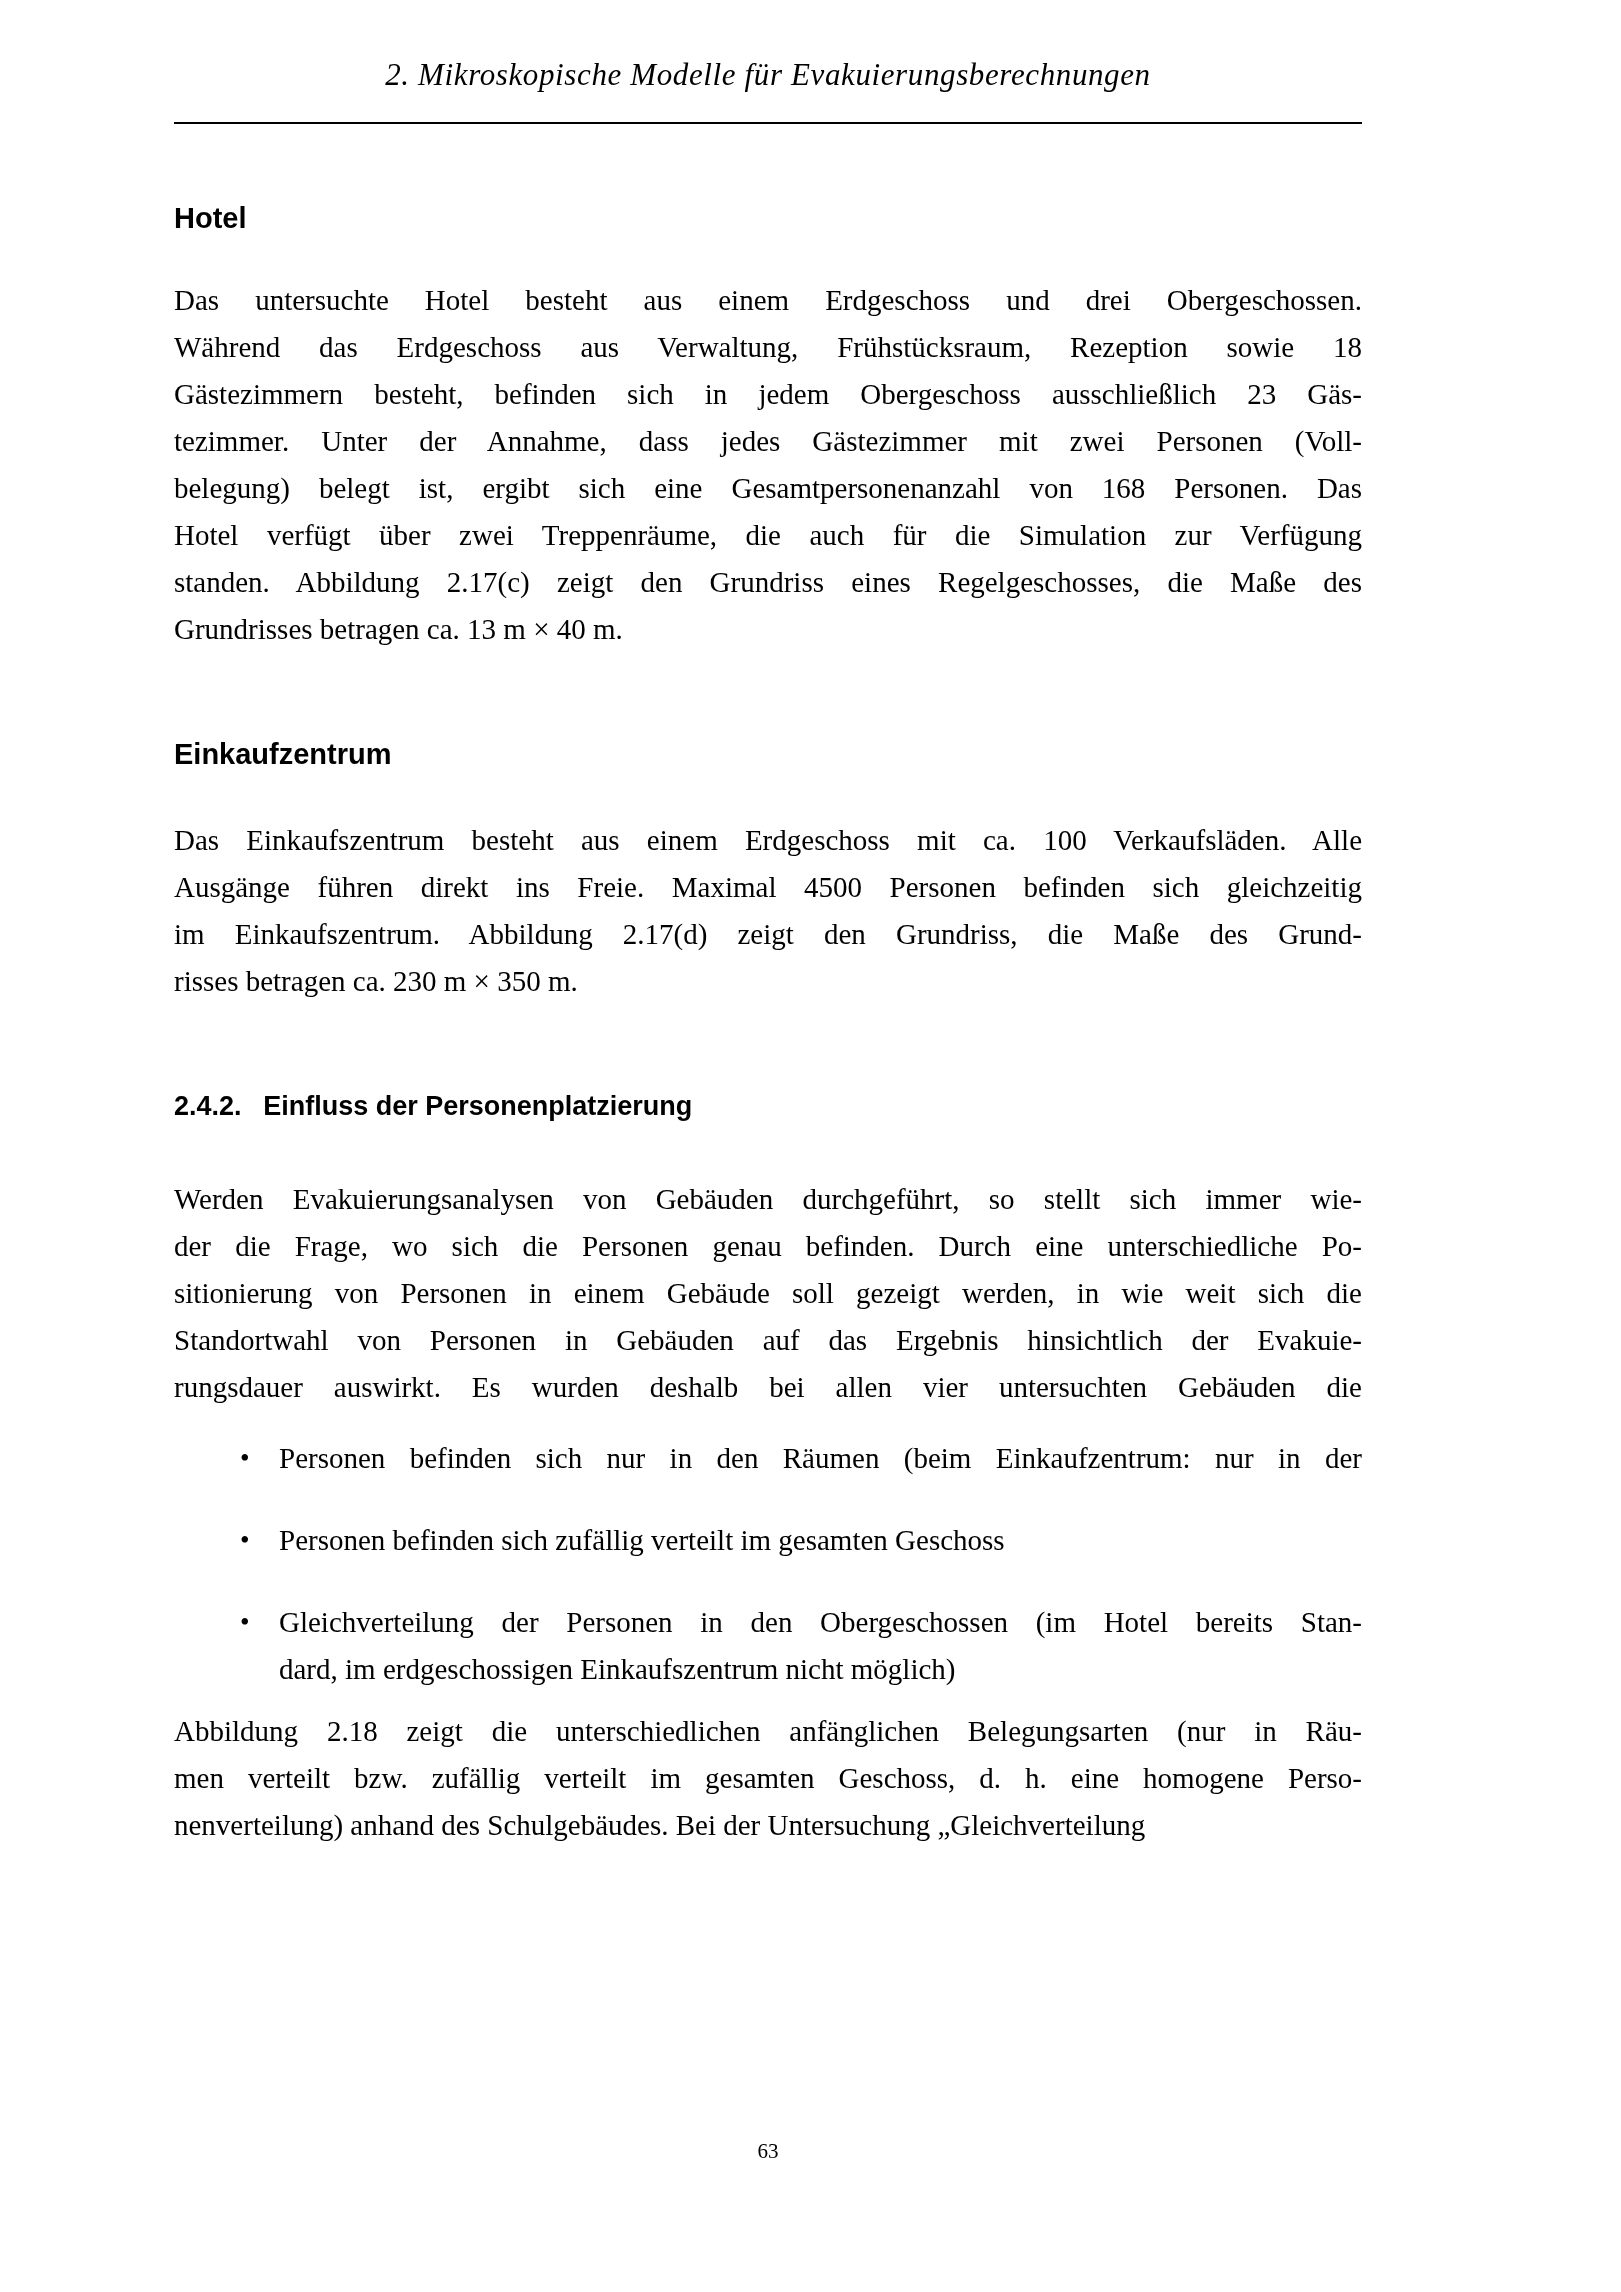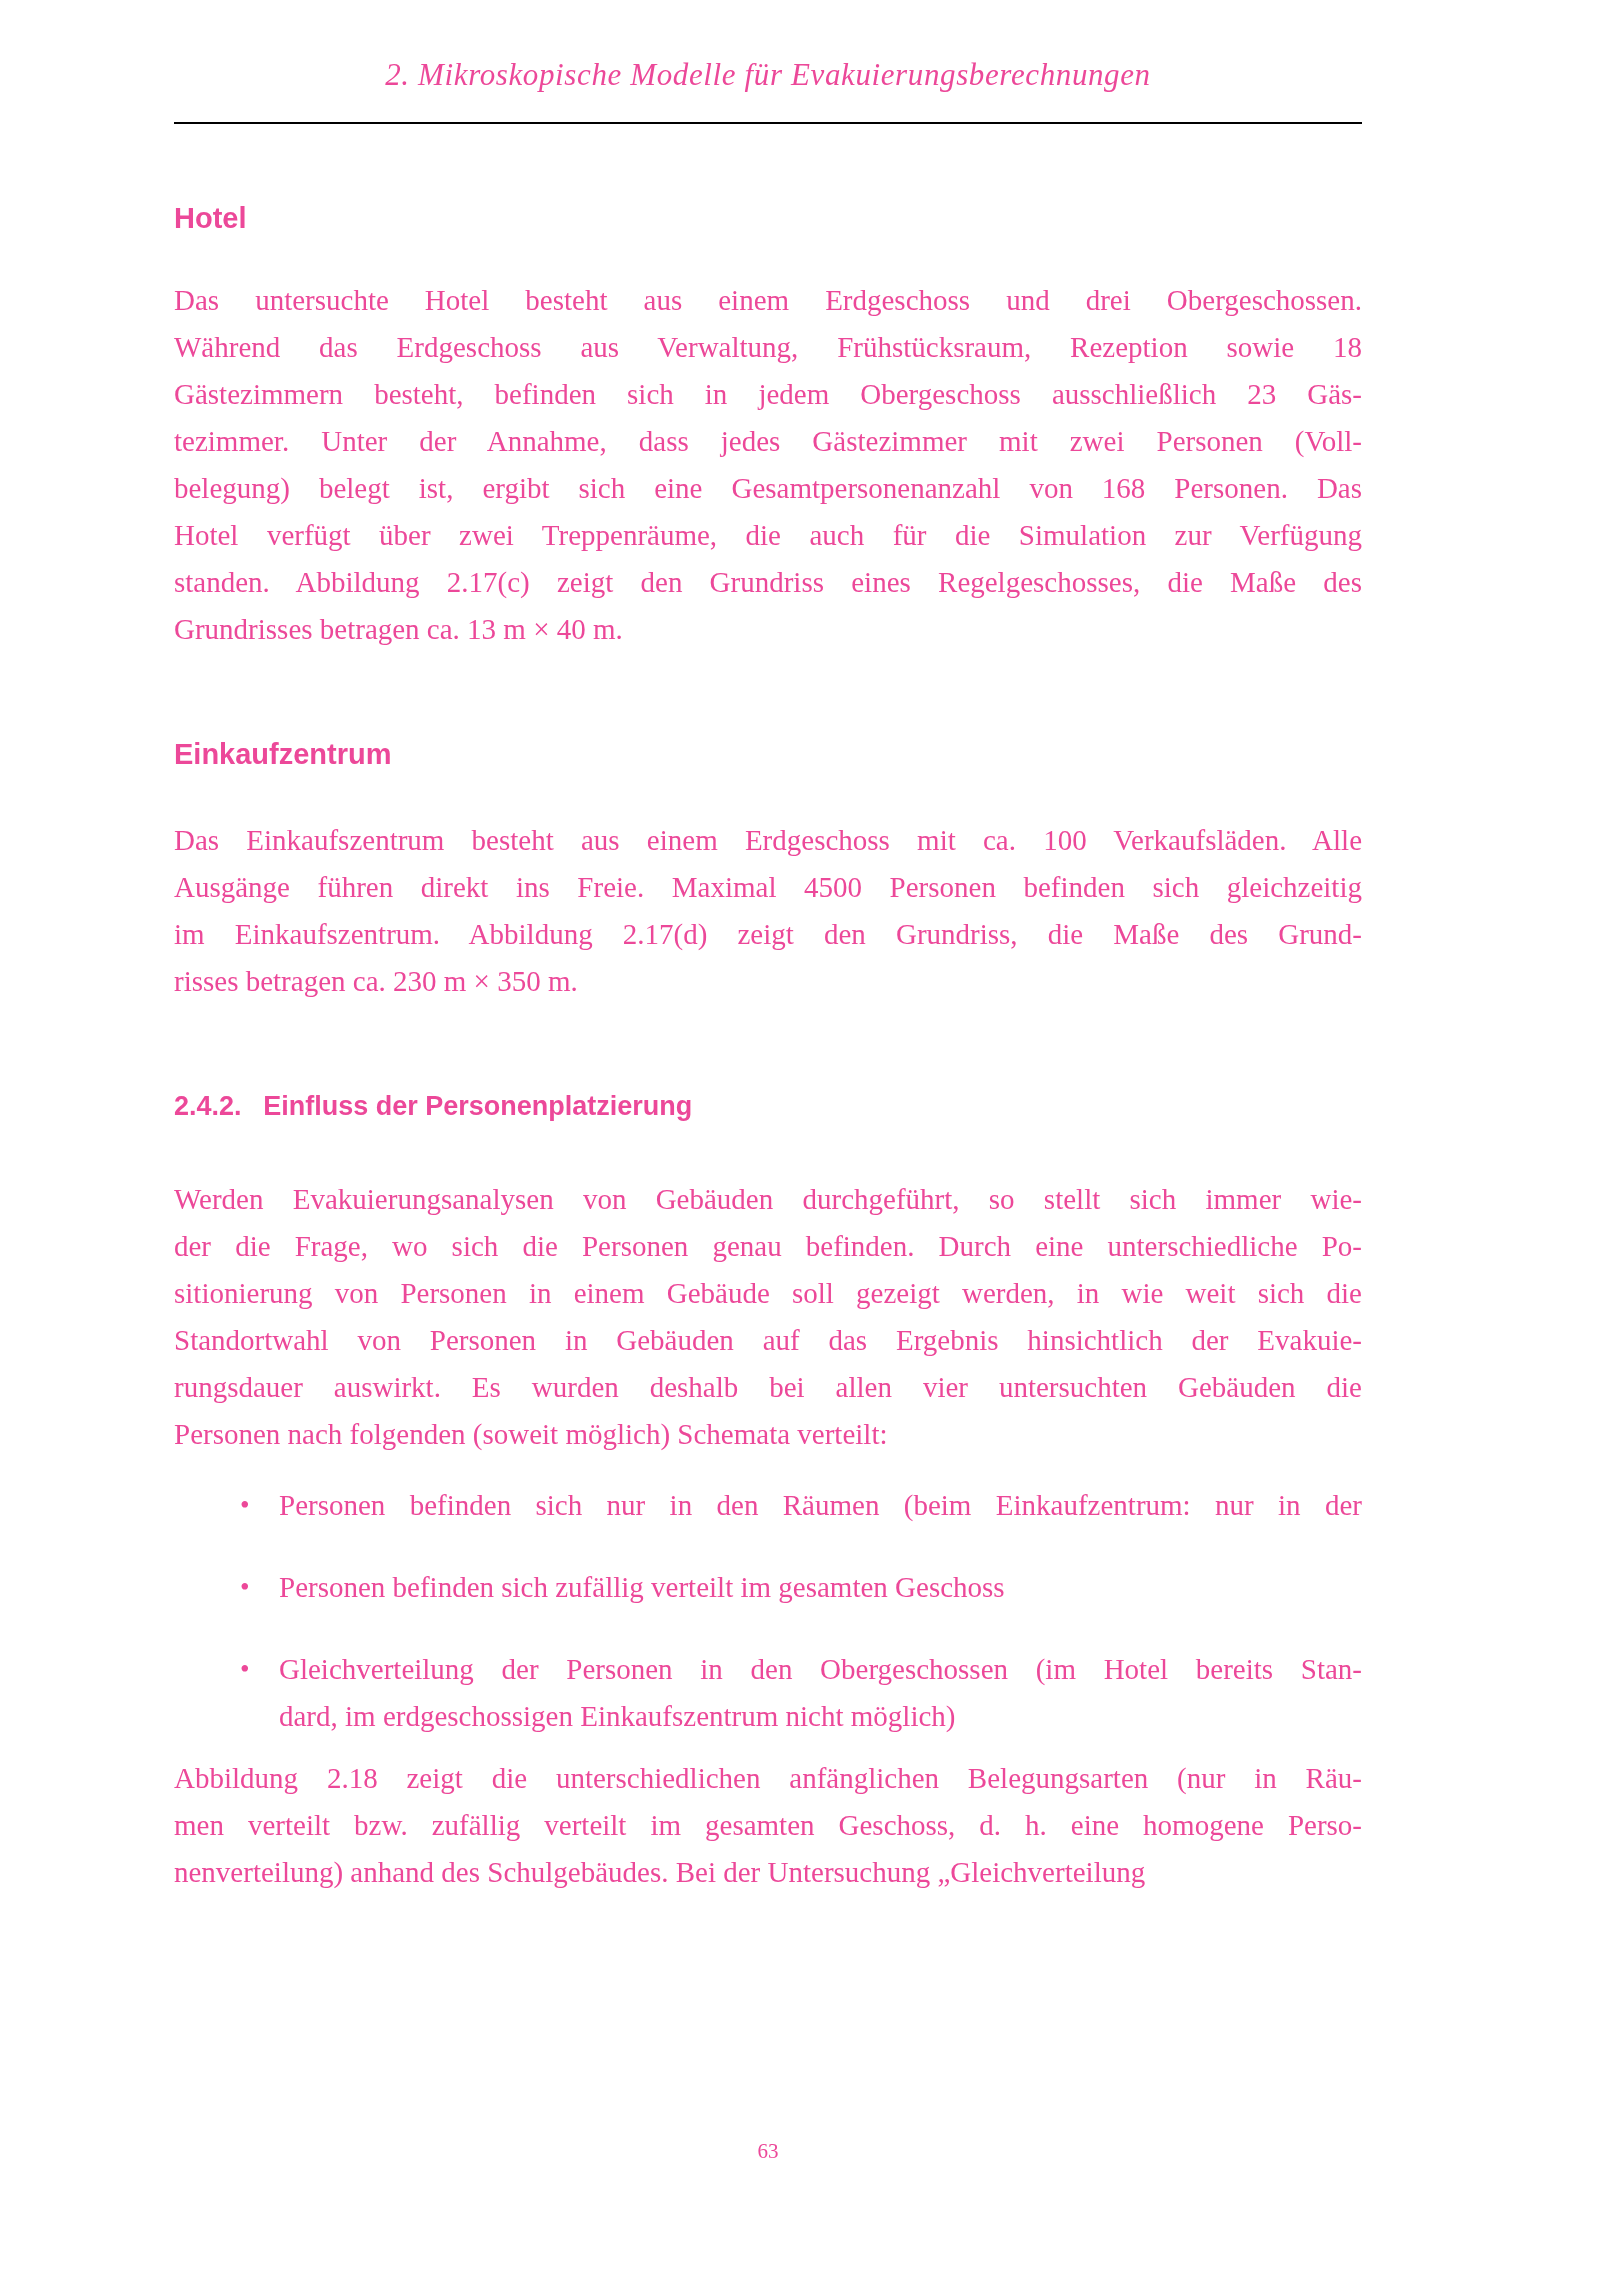--- a/index.html
+++ b/index.html
@@ -2,21 +2,21 @@
 <html lang="de"><head>
 <meta charset="utf-8">
 <style>
   * { margin: 0; padding: 0; box-sizing: border-box; }
   html, body { background: #ffffff; }
   .page {
     position: relative;
     width: 1621px;
     height: 2293px;
     background: #ffffff;
-    color: #ec4899;
+    color: #000000;
     font-family: "Liberation Serif", serif;
     overflow: hidden;
   }
   .textblock {
     position: absolute;
     left: 174px;
     top: 0;
     width: 1188px;
   }
   .running-header {
@@ -126,21 +126,20 @@
     <div class="section-heading">
       <span class="sec-num">2.4.2.</span><span>Einfluss der Personenplatzierung</span>
     </div>
 
     <div class="para p-intro">
         <div class="tline">Werden Evakuierungsanalysen von Gebäuden durchgeführt, so stellt sich immer wie-</div>
         <div class="tline">der die Frage, wo sich die Personen genau befinden. Durch eine unterschiedliche Po-</div>
         <div class="tline">sitionierung von Personen in einem Gebäude soll gezeigt werden, in wie weit sich die</div>
         <div class="tline">Standortwahl von Personen in Gebäuden auf das Ergebnis hinsichtlich der Evakuie-</div>
         <div class="tline">rungsdauer auswirkt. Es wurden deshalb bei allen vier untersuchten Gebäuden die</div>
-        <div class="tline last">Personen nach folgenden (soweit möglich) Schemata verteilt:</div>
       </div>
 
     <ul class="bullet-list">
       <li class="bullet-item">
         <span class="bullet-marker">•</span>
         <div class="bullet-body">
             <div class="tline">Personen befinden sich nur in den Räumen (beim Einkaufzentrum: nur in der</div>
           </div>
       </li>
       <li class="bullet-item">

